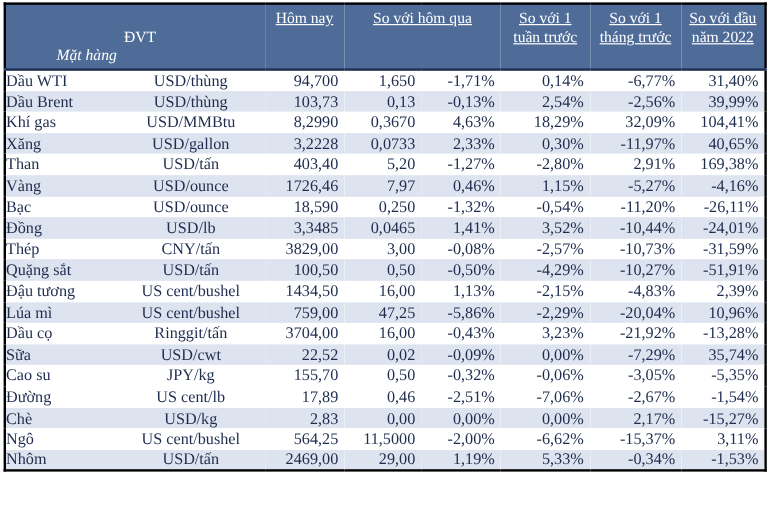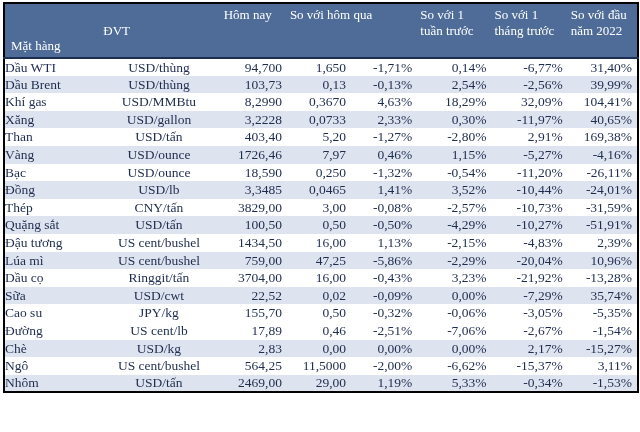--- a/index.html
+++ b/index.html
@@ -23,23 +23,23 @@
     border:2px solid var(--border);
   }
   thead tr{
     background:var(--header-bg);color:var(--header-text);
     height:55px;
   }
   thead th{
     font-weight:normal;font-size:13px;line-height:1.22;
     padding:2px 3px;border-bottom:2px solid var(--header-sep);
   }
-  th.h-commodity{text-align:left;vertical-align:bottom;padding-left:6px;padding-bottom:3px;}
+  th.h-commodity{text-align:right;vertical-align:bottom;padding-left:6px;padding-bottom:3px;font-style:italic;}
   th.h-unit{text-align:left;vertical-align:middle;}
-  th.h-top{text-align:left;vertical-align:top;padding-top:3px;}
+  th.h-top{text-align:center;vertical-align:top;padding-top:3px;text-decoration:underline;}
   tbody tr{height:17.6px;}
   tbody tr.stripe{background:var(--stripe);}
   tbody td{
     font-size:13.5px;line-height:1;padding:0 5px 0 2px;
     white-space:nowrap;overflow:hidden;
   }
   td.c-name{text-align:left;padding-left:0;}
   td.c-unit{text-align:center;}
   td.c-num{text-align:right;}
   .misspelled{

